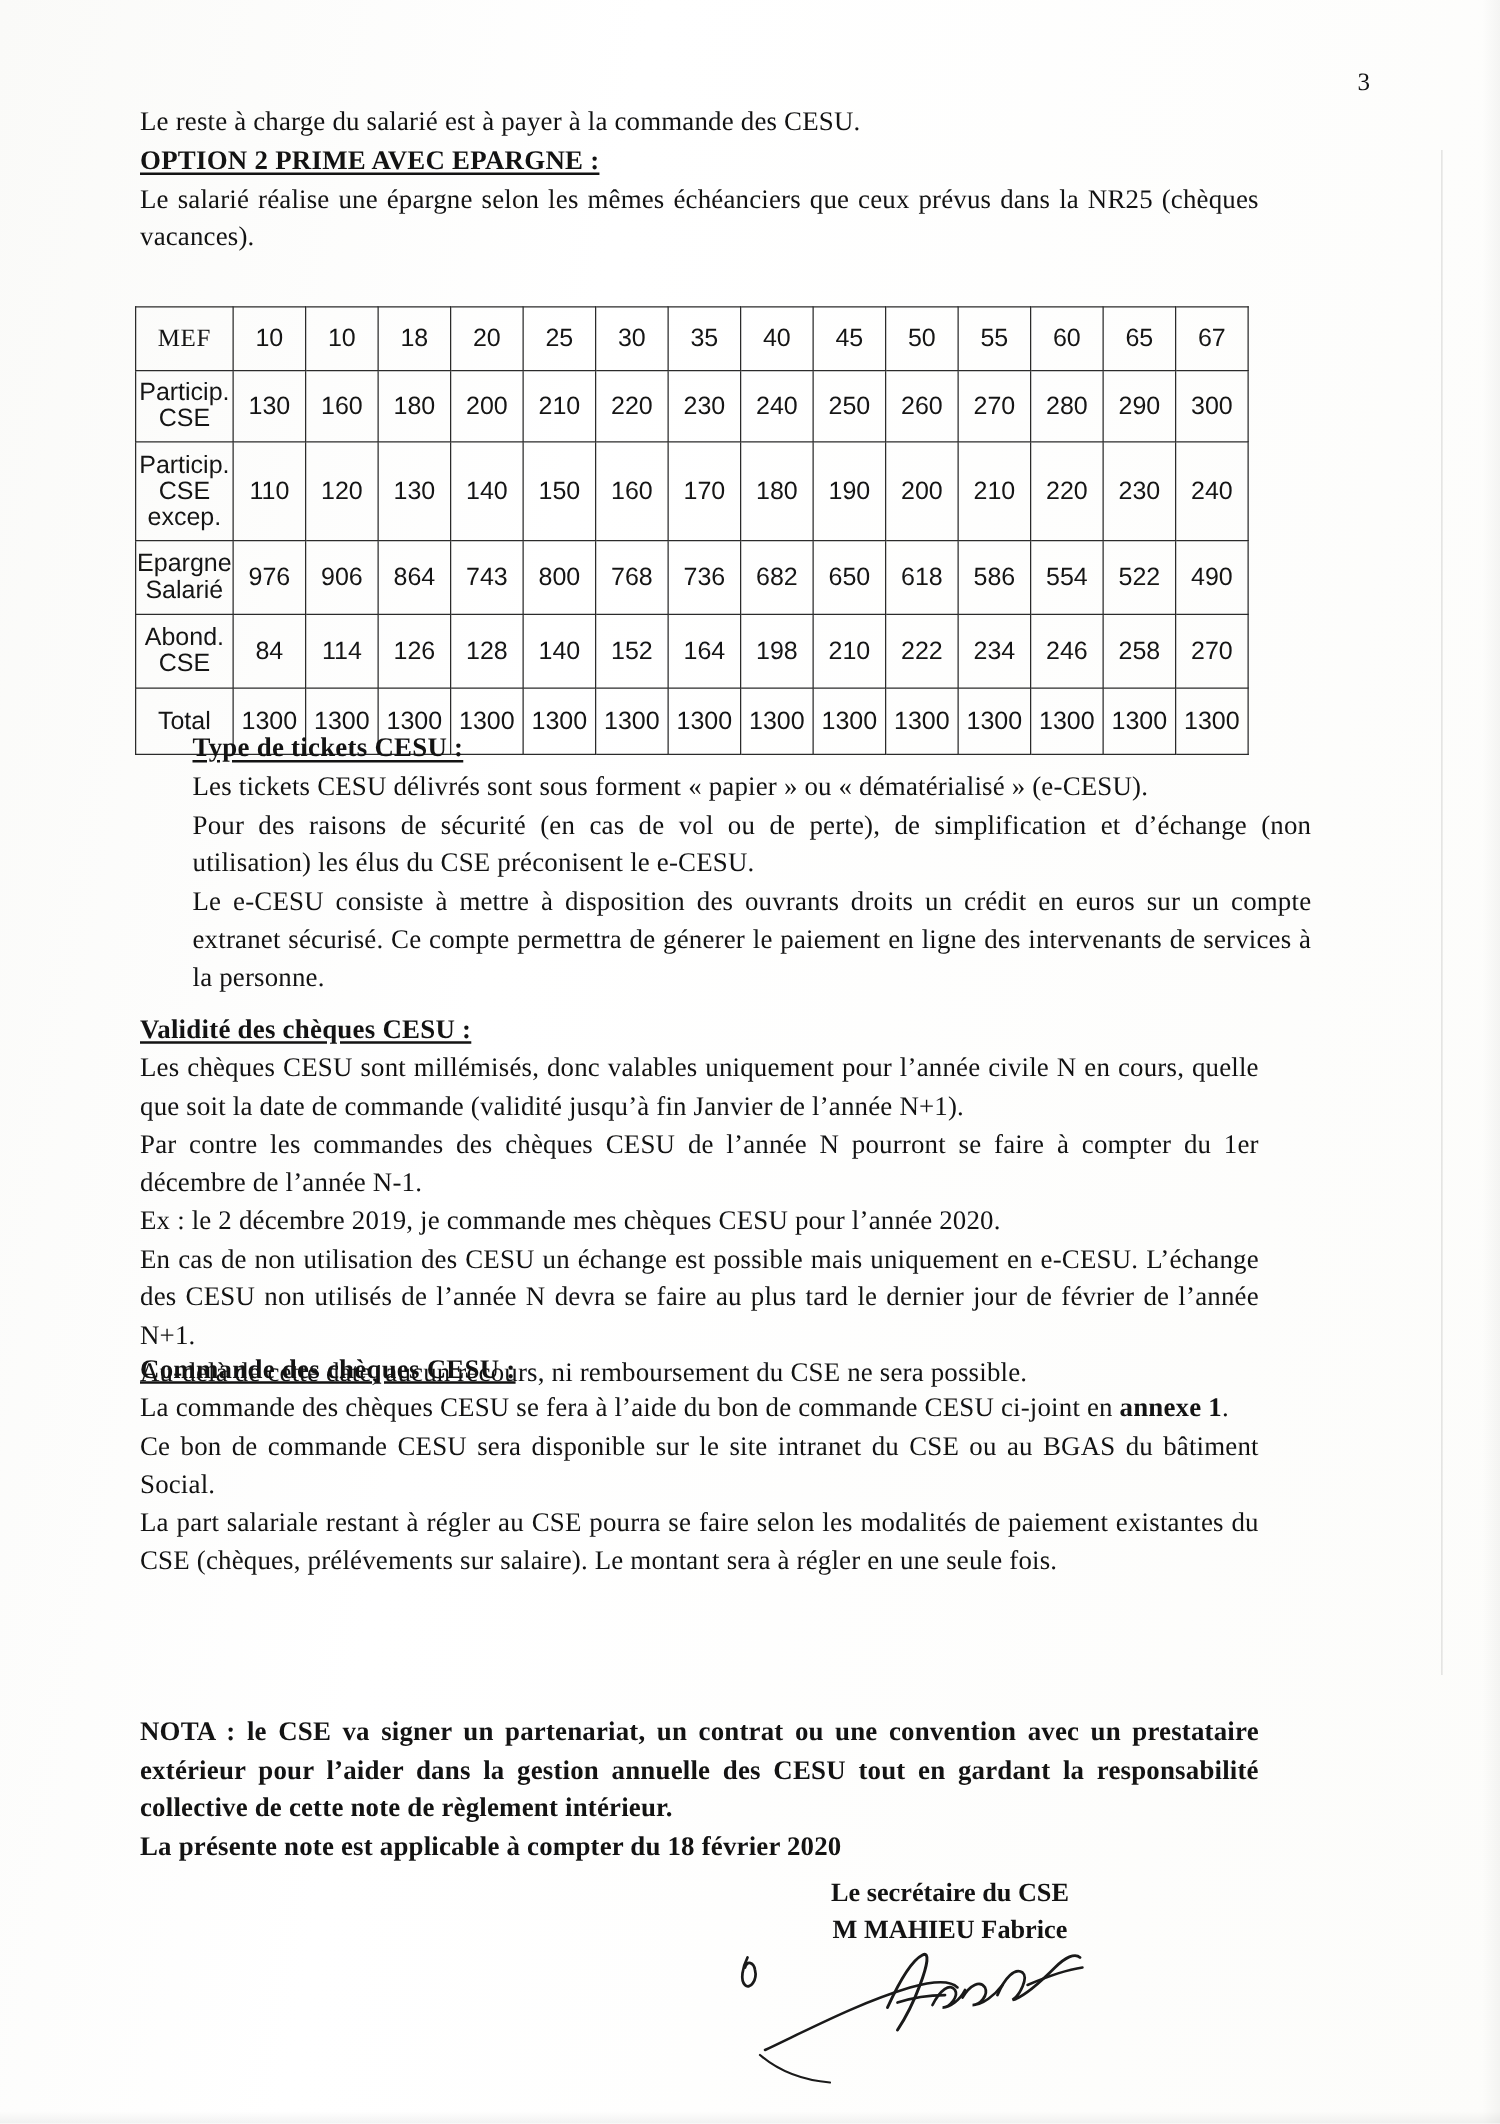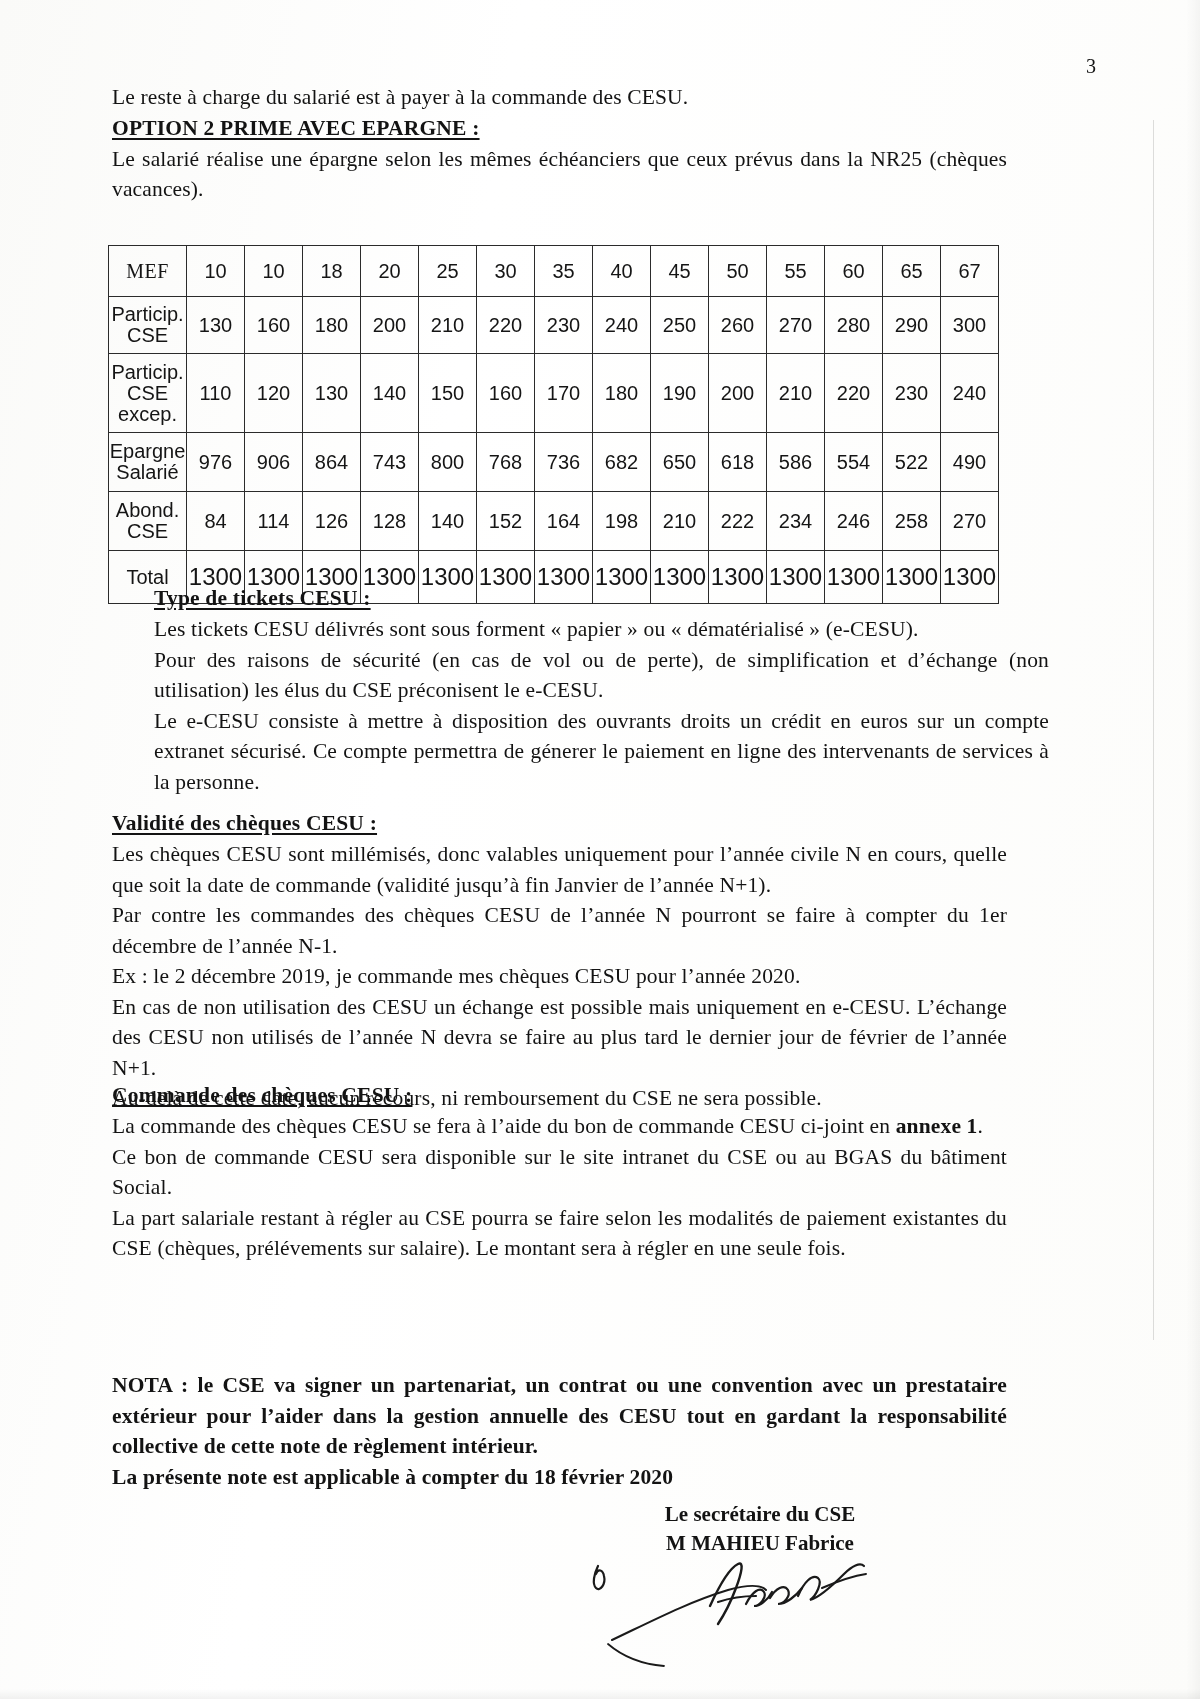--- a/index.html
+++ b/index.html
@@ -136,21 +136,21 @@
     font-size: 20px;
     font-weight: normal;
   }
   tr.r-head td, tr.r-head th { height: 50px; }
   tr.r-partcse td { height: 56px; }
   tr.r-partexc td { height: 78px; }
   tr.r-epargne td { height: 58px; }
   tr.r-abond td { height: 58px; }
   tr.r-total td { height: 52px; }
   td.num { font-size: 20px; }
-  tr.r-total td.num { font-size: 24px; }
+  tr.r-total td.num { font-size: 20px; }
 
   
   .sig-block {
     position: absolute;
     left: 600px;
     top: 1500px;
     width: 320px;
     text-align: center;
   }
   .sig-line {

